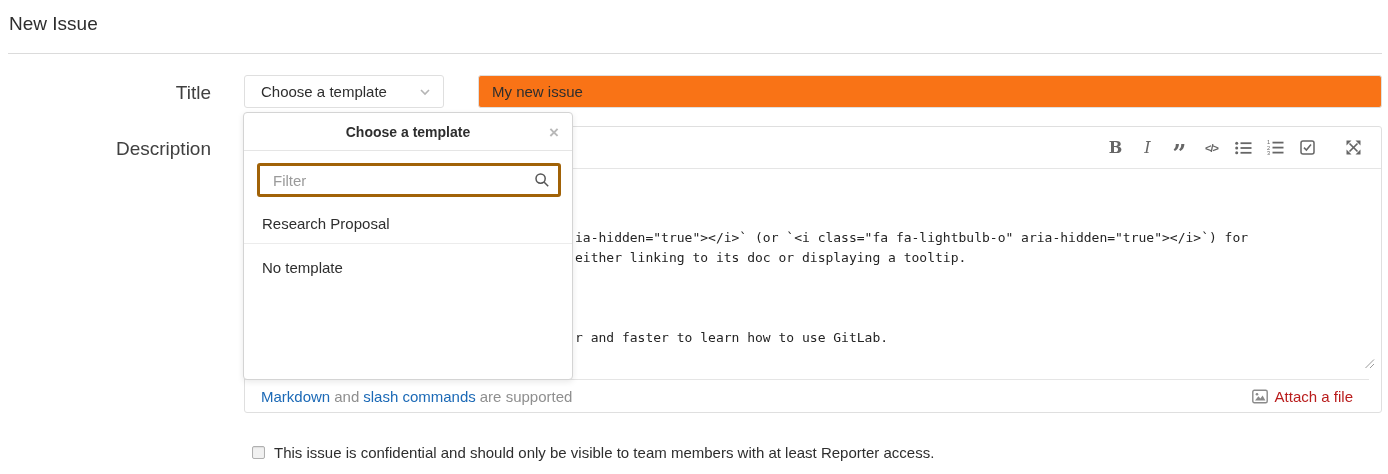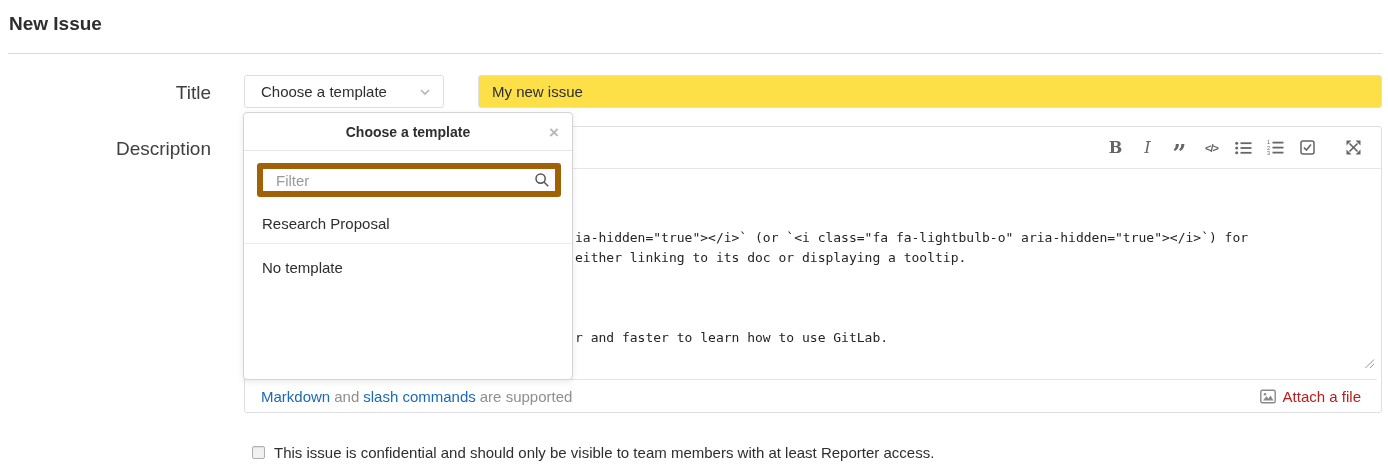--- a/index.html
+++ b/index.html
@@ -3,21 +3,21 @@
 <meta charset="utf-8">
 <style>
   * { margin:0; padding:0; box-sizing:border-box; }
   html,body { background:#fff; }
   body {
     width:1388px; height:474px; position:relative; overflow:hidden;
     font-family:"Liberation Sans","DejaVu Sans",sans-serif; color:#2e2e2e;
   }
   .page-title {
     position:absolute; left:9px; top:13px;
-    font-size:19px; font-weight:bold; color:#2e2e2e;
+    font-size:19px; font-weight:normal; color:#2e2e2e;
   }
   .title-divider {
     position:absolute; left:8px; right:6px; top:53px;
     border-top:1px solid #dbdbdb;
   }
   .field-label {
     position:absolute; width:211px; left:0; text-align:right;
     font-size:19px; color:#404040;
   }
   #label-title { top:82px; }
@@ -26,21 +26,21 @@
   
   .template-btn {
     position:absolute; left:244px; top:75px; width:200px; height:33px;
     background:#fff; border:1px solid #dfdfdf; border-radius:3px;
     display:flex; align-items:center; justify-content:space-between;
     padding:0 12px 0 16px; font-size:15px; color:#2e2e2e; cursor:pointer;
   }
   .title-input {
     position:absolute; left:478px; top:75px; width:904px; height:33px;
     border:1px solid #dfdfdf; border-radius:3px; padding:0 13px;
-    font-size:15px; color:#2e2e2e; font-family:inherit; background:#fde047; outline:none;
+    font-size:15px; color:#2e2e2e; font-family:inherit; background:#f97316; outline:none;
   }
 
   
   .md-area {
     position:absolute; left:244px; top:126px; width:1138px; height:287px;
     border:1px solid #dfdfdf; border-radius:3px; background:#fff;
   }
   .md-toolbar {
     position:absolute; left:0; right:0; top:0; height:42px;
     border-bottom:1px solid #e5e5e5;
@@ -56,21 +56,21 @@
   .tb-quote { font-family:"DejaVu Serif","Liberation Serif",serif; font-weight:bold; font-size:24px; line-height:10px; padding-top:12px; }
   .tb-code { font-size:11px; font-weight:bold; letter-spacing:-1px; }
   .tb-fullscreen { margin-left:14px; }
   .md-content {
     position:absolute; left:330px; top:101px;
     font-family:"DejaVu Sans Mono","Liberation Mono",monospace;
     font-size:13px; line-height:20px; color:#242424; white-space:pre;
   }
   .resize-handle { position:absolute; right:6px; top:231px; width:11px; height:11px; cursor:nwse-resize; }
   .md-footer {
-    position:absolute; left:0; right:4px; top:252px; height:34px;
+    position:absolute; left:0; right:12px; top:252px; height:34px;
     border-top:1px solid #e5e5e5;
     display:flex; align-items:center; justify-content:space-between;
     padding:0 16px; font-size:15px; color:#8f8f8f;
   }
   .md-footer a { color:#1b69b6; text-decoration:none; cursor:pointer; }
   .footer-left span { margin-right:4px; }
   .attach { display:flex; align-items:center; gap:7px; color:#b91c1c; cursor:pointer; }
 
   
   .dropdown-panel {
@@ -82,21 +82,21 @@
     position:relative; height:38px; border-bottom:1px solid #e5e5e5;
     display:flex; align-items:center; justify-content:center;
     font-size:14px; font-weight:bold; color:#2e2e2e;
   }
   .dd-close {
     position:absolute; right:13px; top:50%; transform:translateY(-50%);
     color:#b8b8b8; font-size:17px; font-weight:bold; line-height:1; cursor:pointer;
   }
   .dd-filter-wrap { position:absolute; left:13px; top:50px; width:304px; }
   .dd-filter {
-    width:100%; height:34px; border:6px solid #a16207; border-radius:3px;
+    width:100%; height:34px; border:3px solid #a16207; border-radius:3px;
     padding:0 34px 0 13px; font-size:15px; color:#701a75; font-family:inherit; outline:none;
   }
   .dd-filter::placeholder { color:#9a9a9a; opacity:1; }
   .dd-search-icon { position:absolute; right:11px; top:9px; }
   .dd-list { position:absolute; left:0; right:0; top:96px; }
   .dd-item {
     height:29px; display:flex; align-items:center; padding-left:18px;
     font-size:15px; color:#2e2e2e; cursor:pointer;
   }
   .dd-divider { border-top:1px solid #ececec; margin:5px 0 9px 0; }

